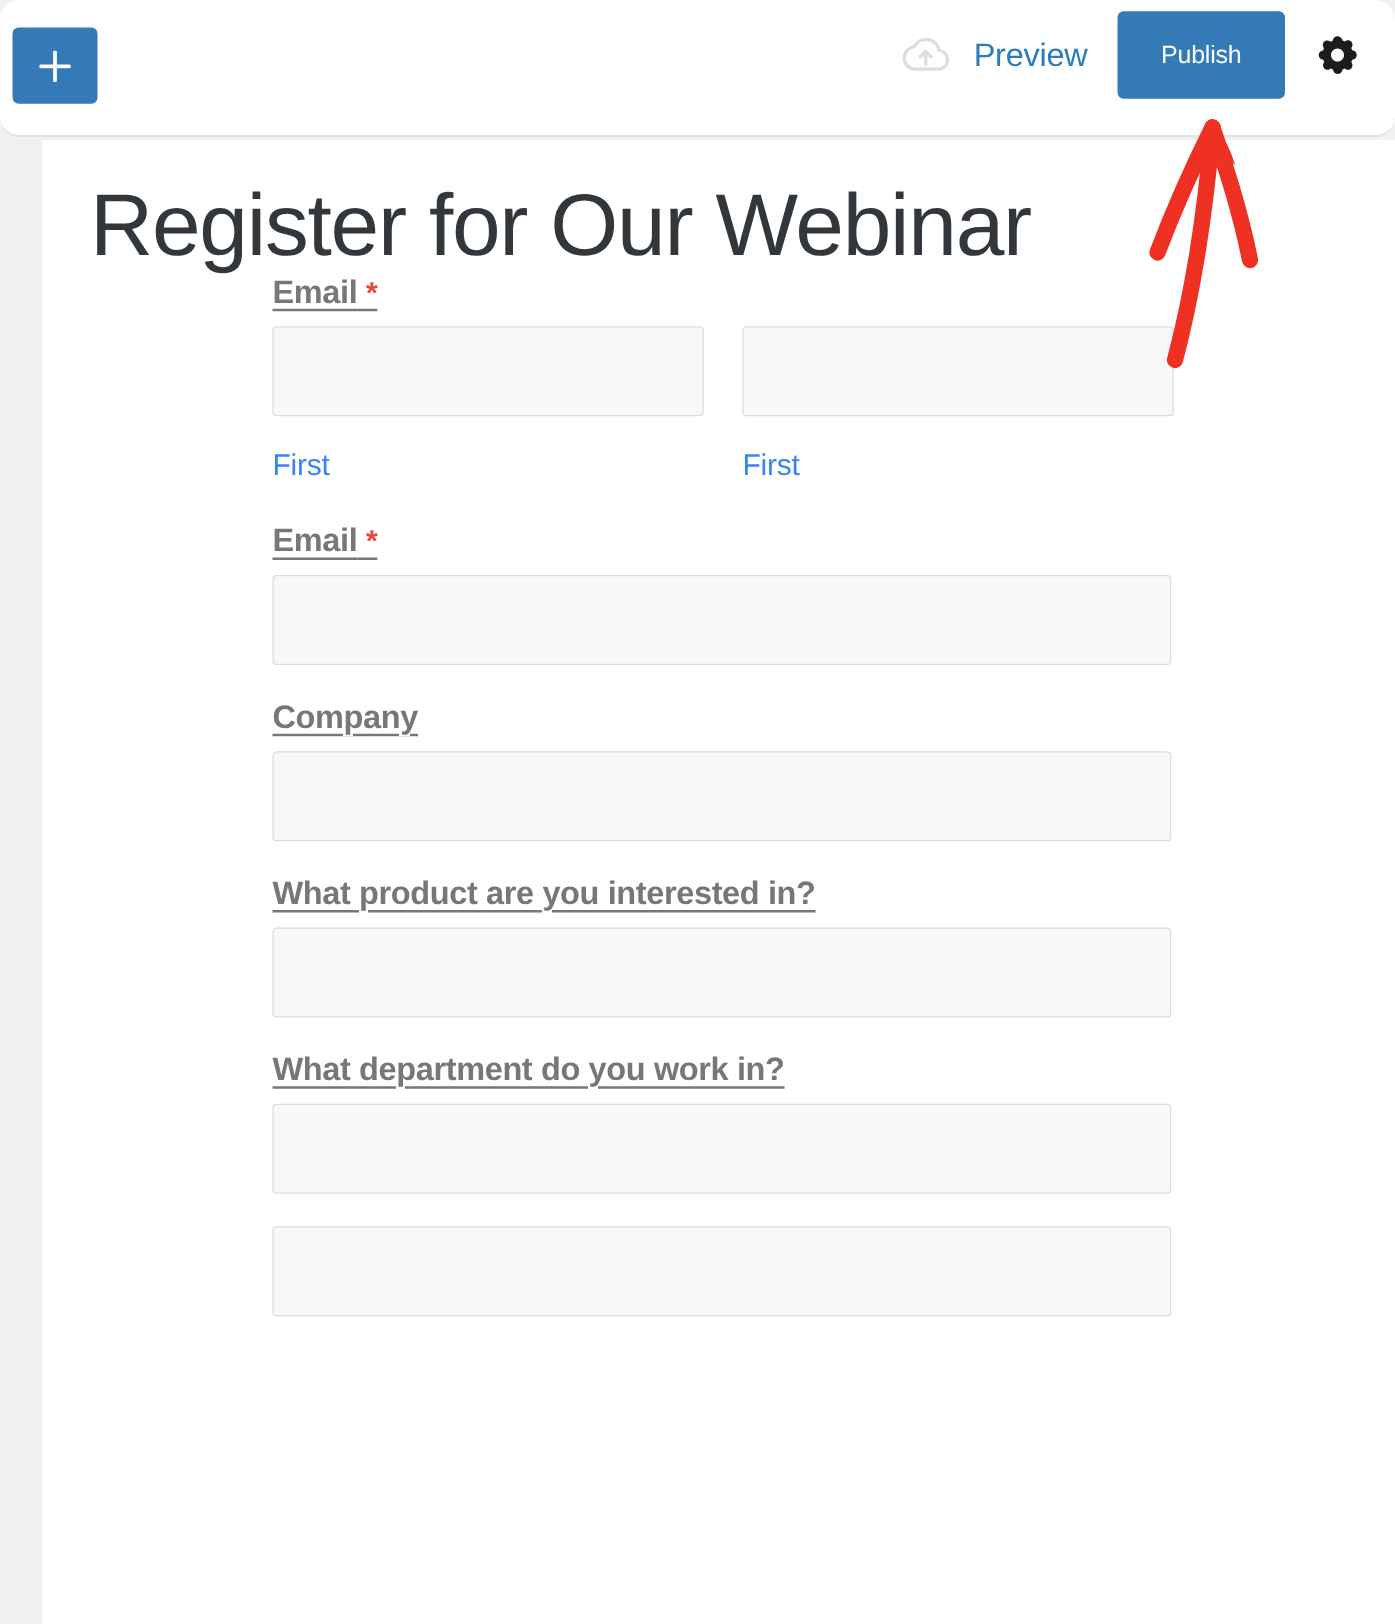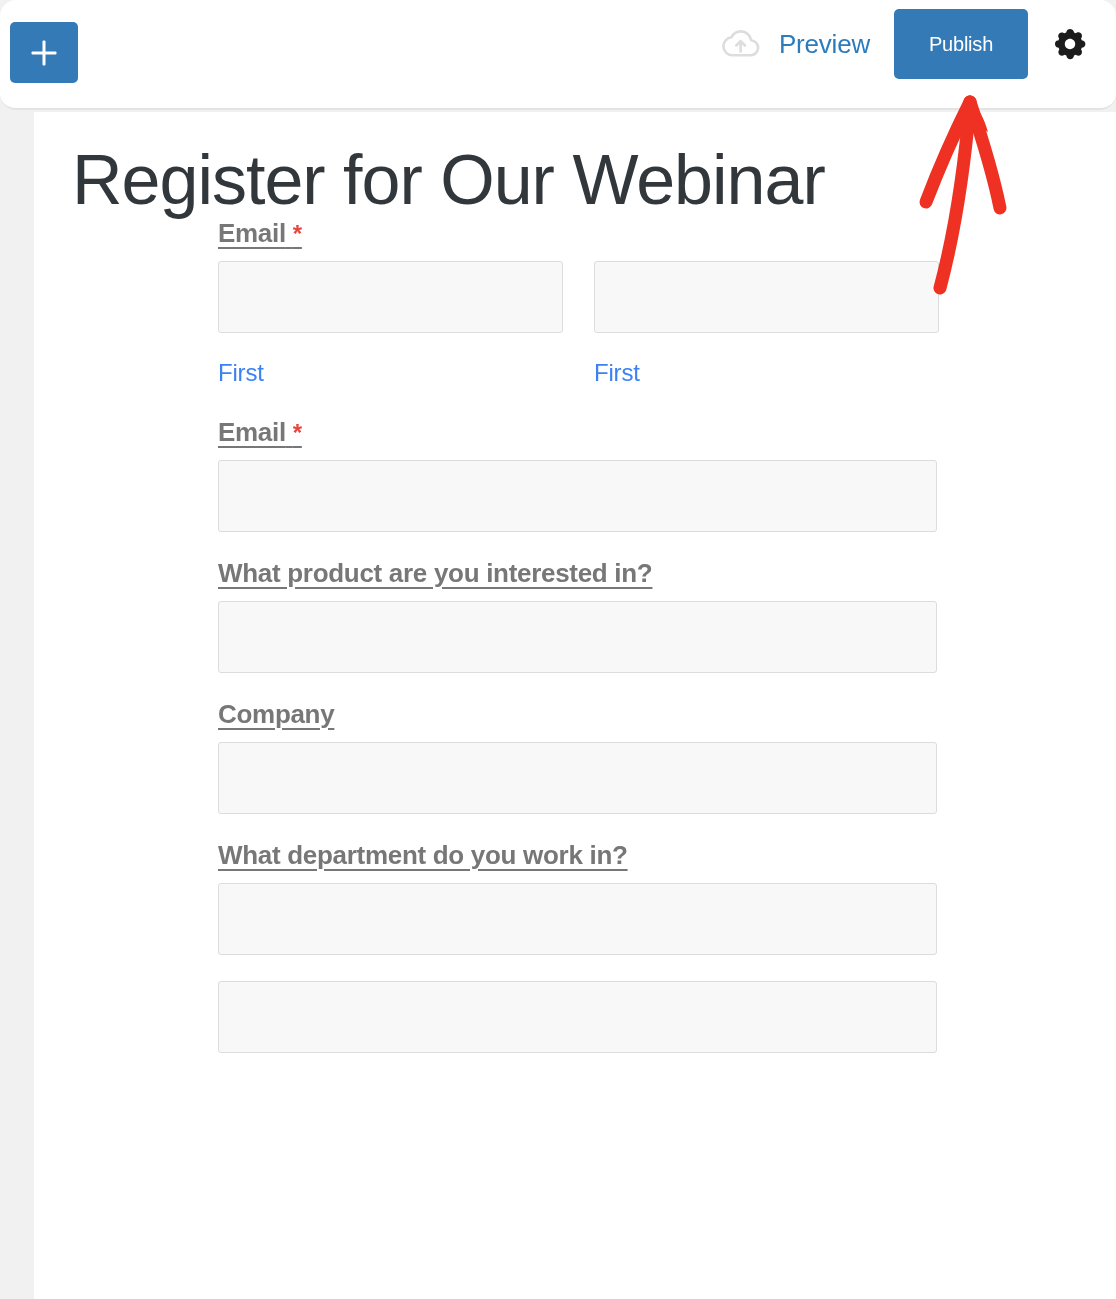--- a/index.html
+++ b/index.html
@@ -279,28 +279,28 @@
       <div class="field-block email-block">
         <label class="field-label">
           <span>Email</span>
           <span class="required-star">*</span>
         </label>
         <input class="text-input" type="email" placeholder="" style="">
       </div>
 
       <div class="field-block">
         <label class="field-label">
+          <span>Company</span>
+        </label>
+        <input class="text-input" type="text" placeholder="" style="">
+      </div>
+
+      <div class="field-block">
+        <label class="field-label">
           <span>What product are you interested in?</span>
-        </label>
-        <input class="text-input" type="text" placeholder="" style="">
-      </div>
-
-      <div class="field-block">
-        <label class="field-label">
-          <span>Company</span>
         </label>
         <input class="text-input" type="text" placeholder="" style="">
       </div>
 
       <div class="field-block">
         <label class="field-label">
           <span>What department do you work in?</span>
         </label>
         <input class="text-input" type="text" placeholder="" style="">
       </div>

